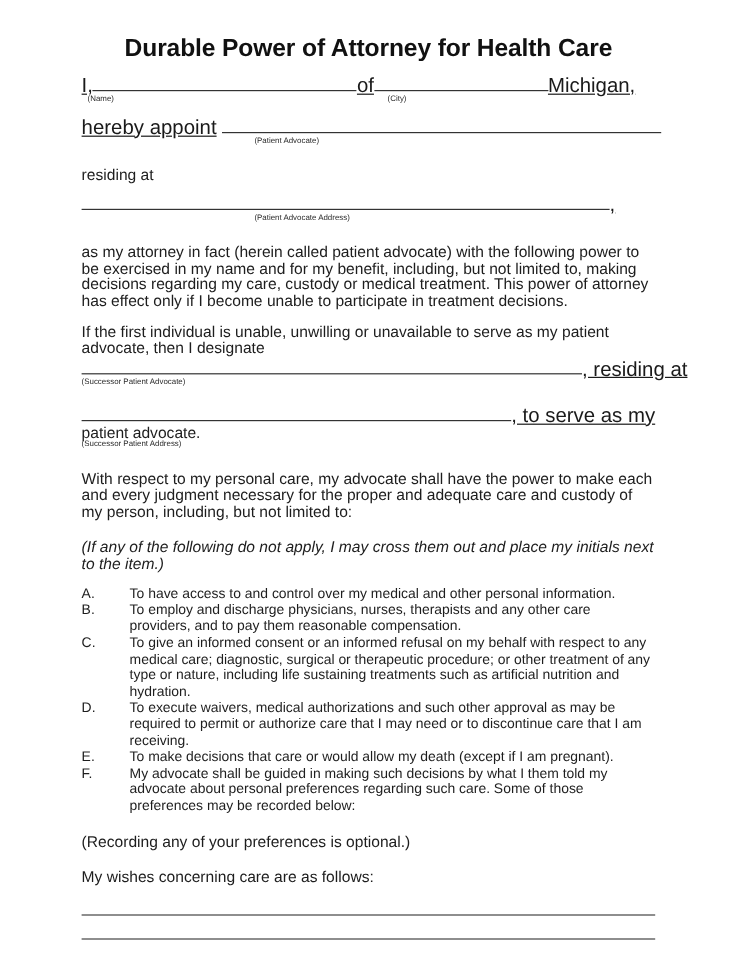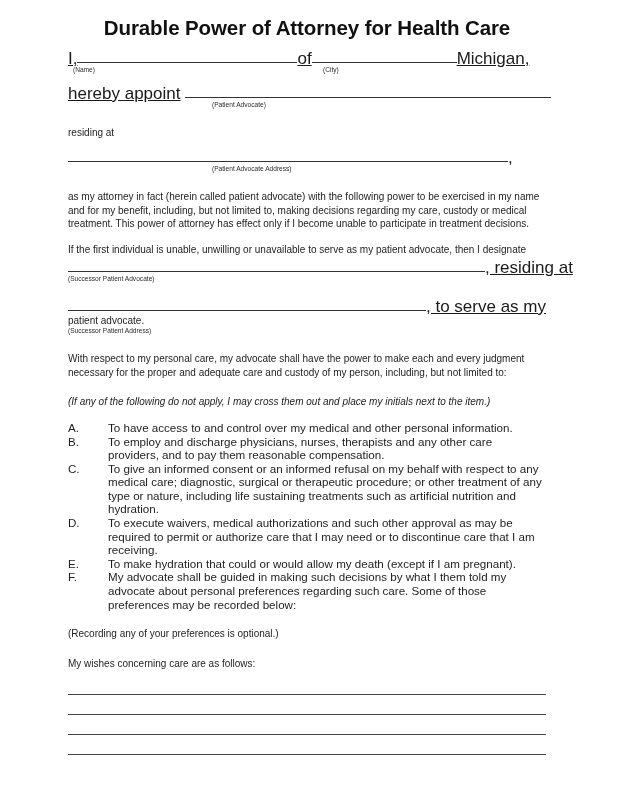--- a/index.html
+++ b/index.html
@@ -27,28 +27,28 @@
     width: 478px;
   }
 
   
   .doc-title {
     font-size: 20.5px;
     font-weight: bold;
     text-align: center;
     letter-spacing: -0.1px;
     margin: 0;
-    padding-top: 16px;
+    padding-top: 29px;
     line-height: 1.15;
     color: #111111;
   }
 
   
   .para {
-    font-size: 10px;
+    font-size: 13px;
     line-height: 13.6px;
     margin: 0;
     color: #1d1d1d;
   }
   .para.ital {
     font-style: italic;
   }
   .spacer-12 { height: 12px; }
   .spacer-4  { height: 4px; }
   .spacer-16 { height: 16px; }
@@ -210,21 +210,21 @@
       <li>
         <span class="marker">C.</span>
         <span class="itemtext">To give an informed consent or an informed refusal on my behalf with respect to any medical care; diagnostic, surgical or therapeutic procedure; or other treatment of any type or nature, including life sustaining treatments such as artificial nutrition and hydration.</span>
       </li>
       <li>
         <span class="marker">D.</span>
         <span class="itemtext">To execute waivers, medical authorizations and such other approval as may be required to permit or authorize care that I may need or to discontinue care that I am receiving.</span>
       </li>
       <li>
         <span class="marker">E.</span>
-        <span class="itemtext">To make hydration that could or would allow my death (except if I am pregnant).</span>
+        <span class="itemtext">To make decisions that care or would allow my death (except if I am pregnant).</span>
       </li>
       <li>
         <span class="marker">F.</span>
         <span class="itemtext">My advocate shall be guided in making such decisions by what I them told my advocate about personal preferences regarding such care. Some of those preferences may be recorded below:</span>
       </li>
     </ul>
 
     <div class="spacer-16"></div>
 
     <p class="para">

